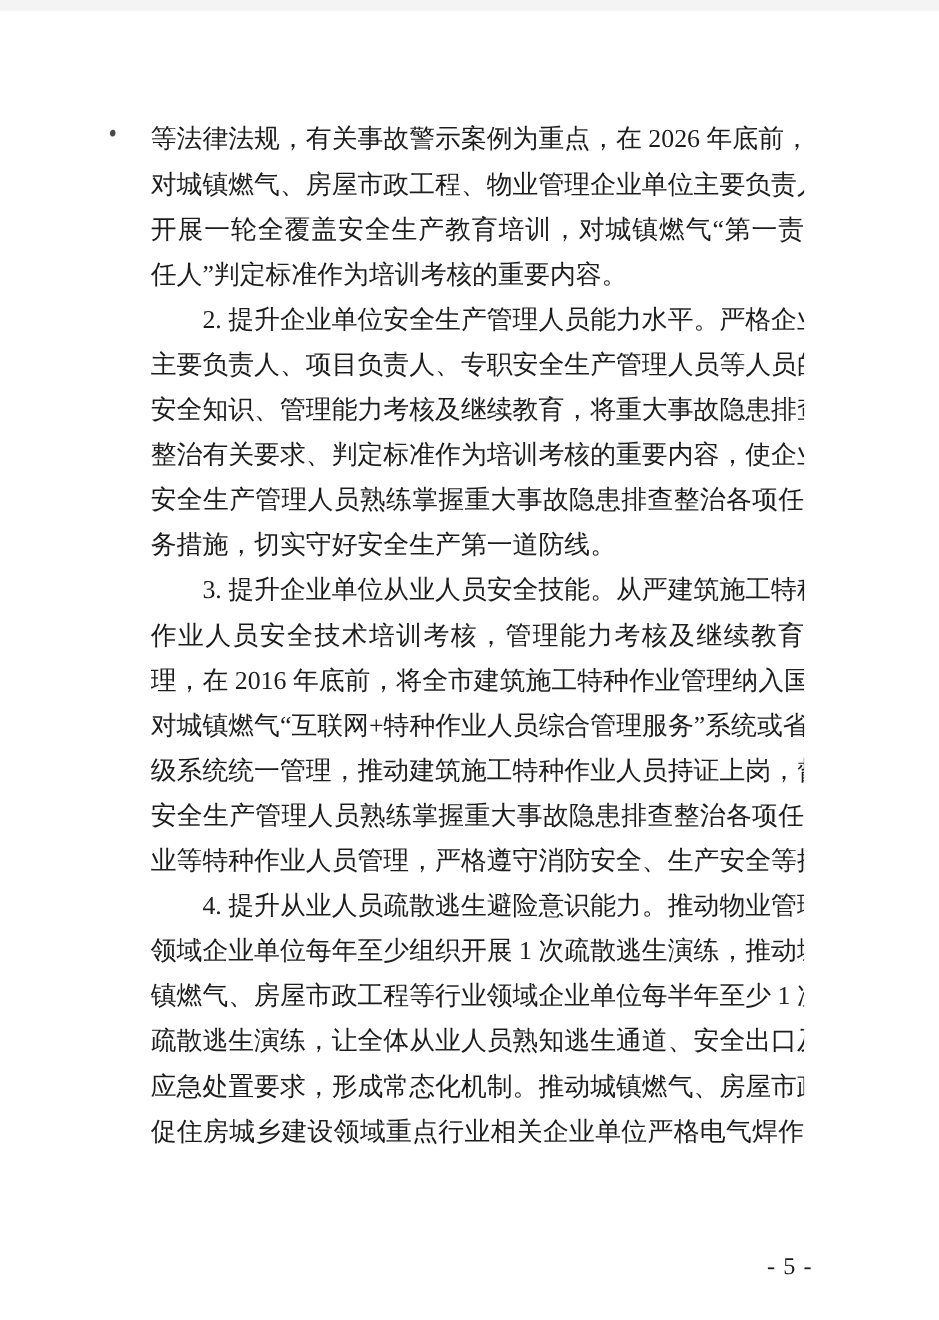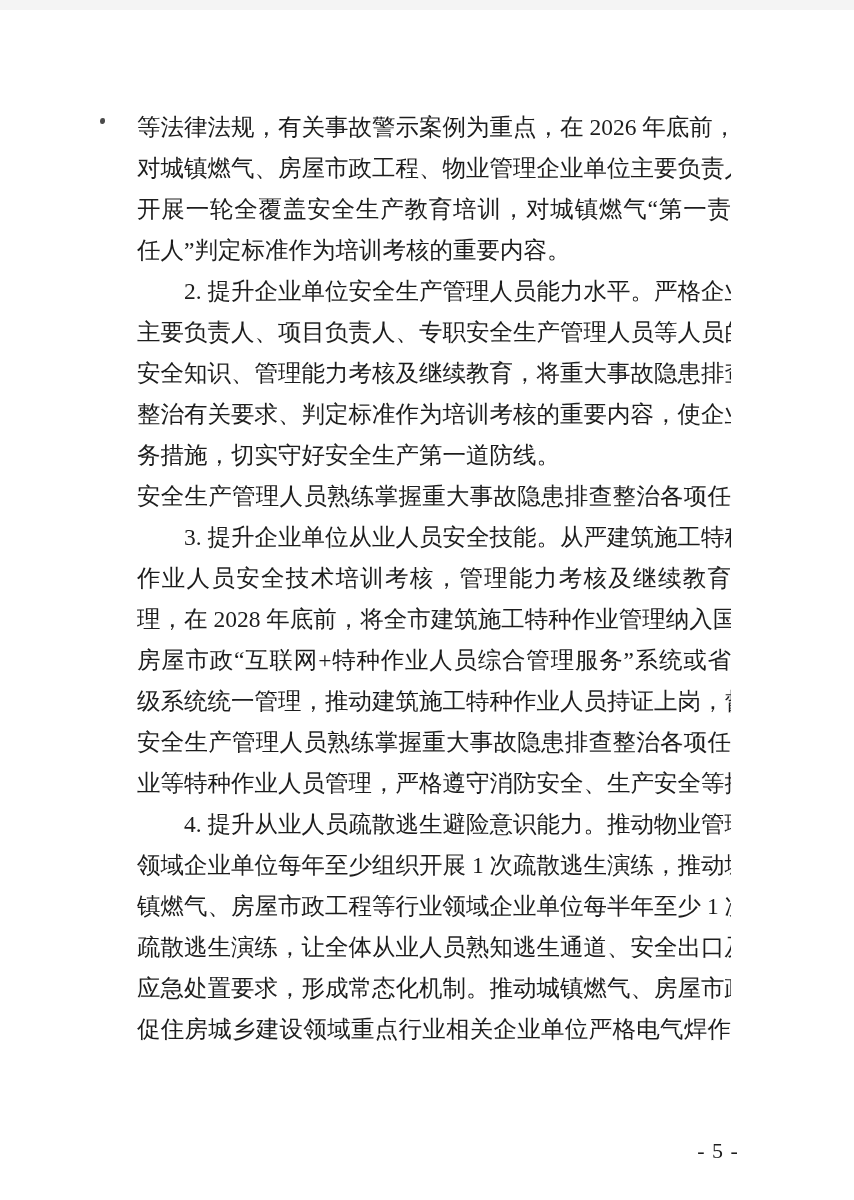--- a/index.html
+++ b/index.html
@@ -80,26 +80,26 @@
   <div class="scan-speck"></div>
   <div class="body-text" id="doc-body" style="color: rgb(29, 29, 29);">
       <div class="line">等法律法规，有关事故警示案例为重点，在 2026 年底前，</div>
       <div class="line">对城镇燃气、房屋市政工程、物业管理企业单位主要负责人</div>
       <div class="line">开展一轮全覆盖安全生产教育培训，对城镇燃气“第一责</div>
       <div class="line para-end">任人”判定标准作为培训考核的重要内容。</div>
       <div class="line indent">2. 提升企业单位安全生产管理人员能力水平。严格企业</div>
       <div class="line">主要负责人、项目负责人、专职安全生产管理人员等人员的</div>
       <div class="line">安全知识、管理能力考核及继续教育，将重大事故隐患排查</div>
       <div class="line">整治有关要求、判定标准作为培训考核的重要内容，使企业</div>
+      <div class="line">安全生产管理人员熟练掌握重大事故隐患排查整治各项任</div>
       <div class="line para-end">务措施，切实守好安全生产第一道防线。</div>
-      <div class="line">安全生产管理人员熟练掌握重大事故隐患排查整治各项任</div>
       <div class="line indent">3. 提升企业单位从业人员安全技能。从严建筑施工特种</div>
       <div class="line">作业人员安全技术培训考核，管理能力考核及继续教育</div>
-      <div class="line">理，在 2028 年底前，将全市建筑施工特种作业管理纳入国</div>
-      <div class="line">房屋市政“互联网+特种作业人员综合管理服务”系统或省</div>
+      <div class="line">理，在 2016 年底前，将全市建筑施工特种作业管理纳入国</div>
+      <div class="line">对城镇燃气“互联网+特种作业人员综合管理服务”系统或省</div>
       <div class="line">级系统统一管理，推动建筑施工特种作业人员持证上岗，督</div>
       <div class="line">安全生产管理人员熟练掌握重大事故隐患排查整治各项任</div>
       <div class="line">业等特种作业人员管理，严格遵守消防安全、生产安全等操</div>
       <div class="line indent">4. 提升从业人员疏散逃生避险意识能力。推动物业管理</div>
       <div class="line">领域企业单位每年至少组织开展 1 次疏散逃生演练，推动城</div>
       <div class="line">镇燃气、房屋市政工程等行业领域企业单位每半年至少 1 次</div>
       <div class="line">疏散逃生演练，让全体从业人员熟知逃生通道、安全出口及</div>
       <div class="line">应急处置要求，形成常态化机制。推动城镇燃气、房屋市政</div>
       <div class="line">促住房城乡建设领域重点行业相关企业单位严格电气焊作</div>
     </div>

